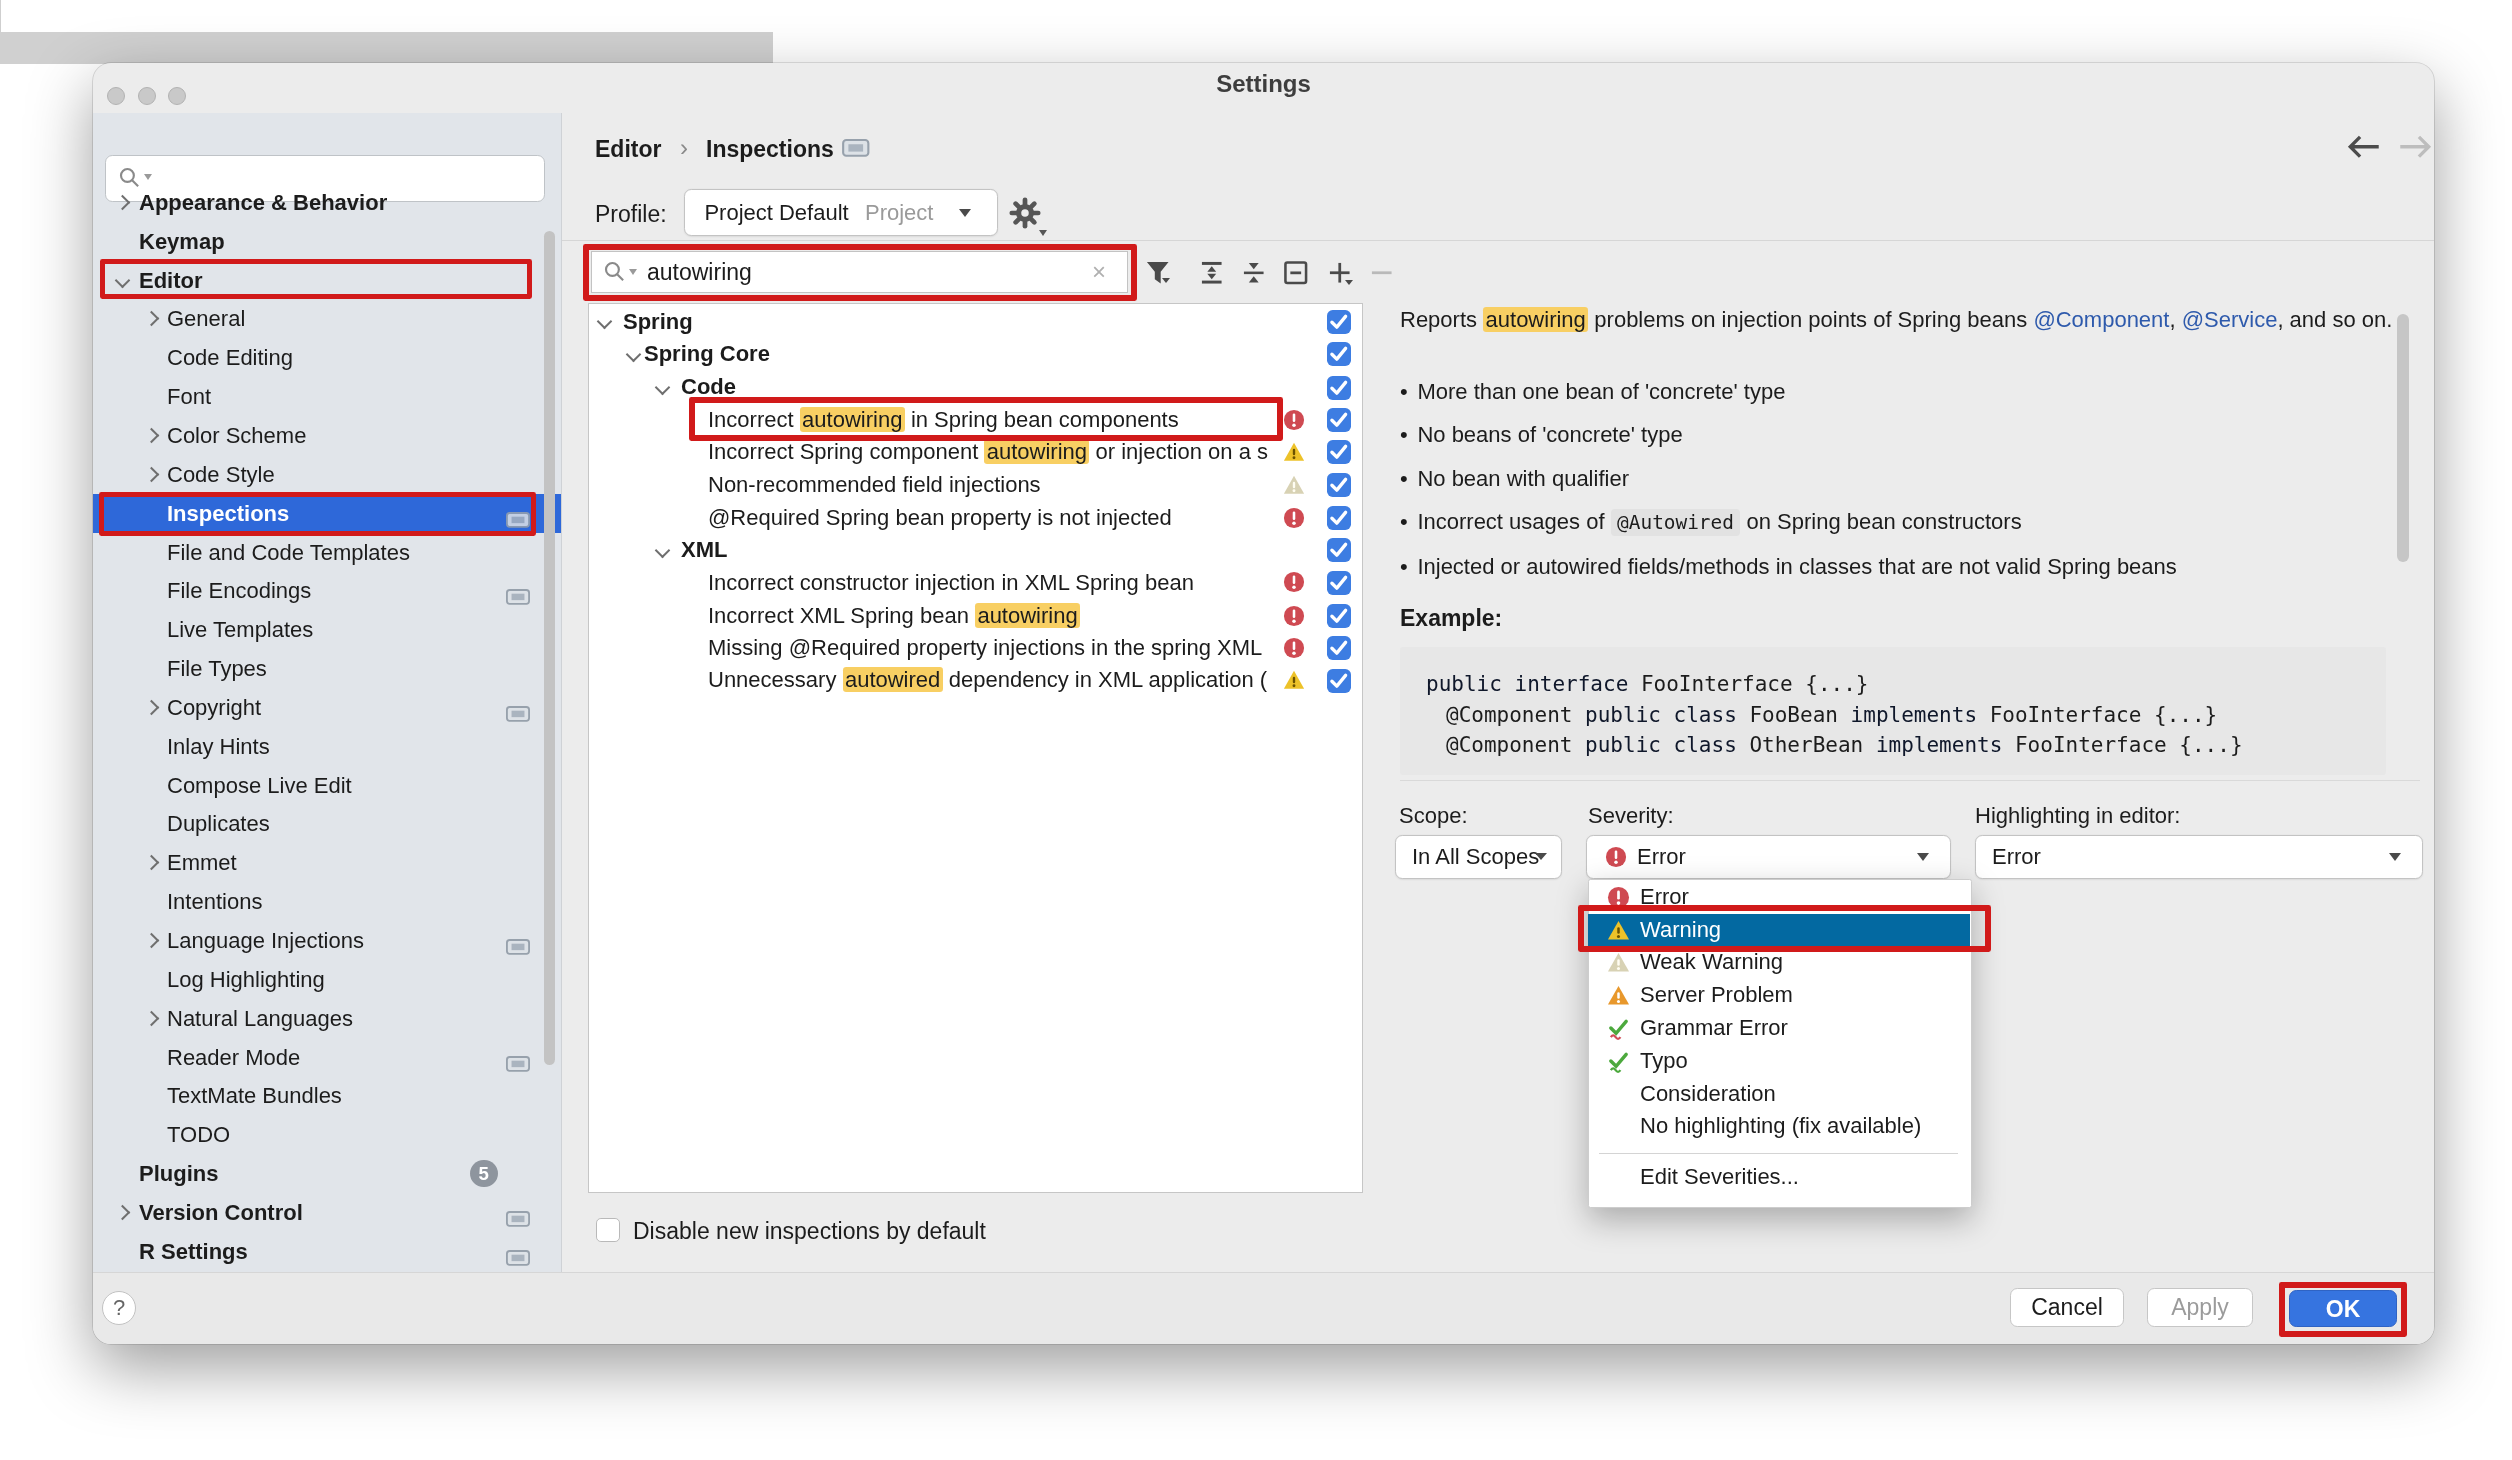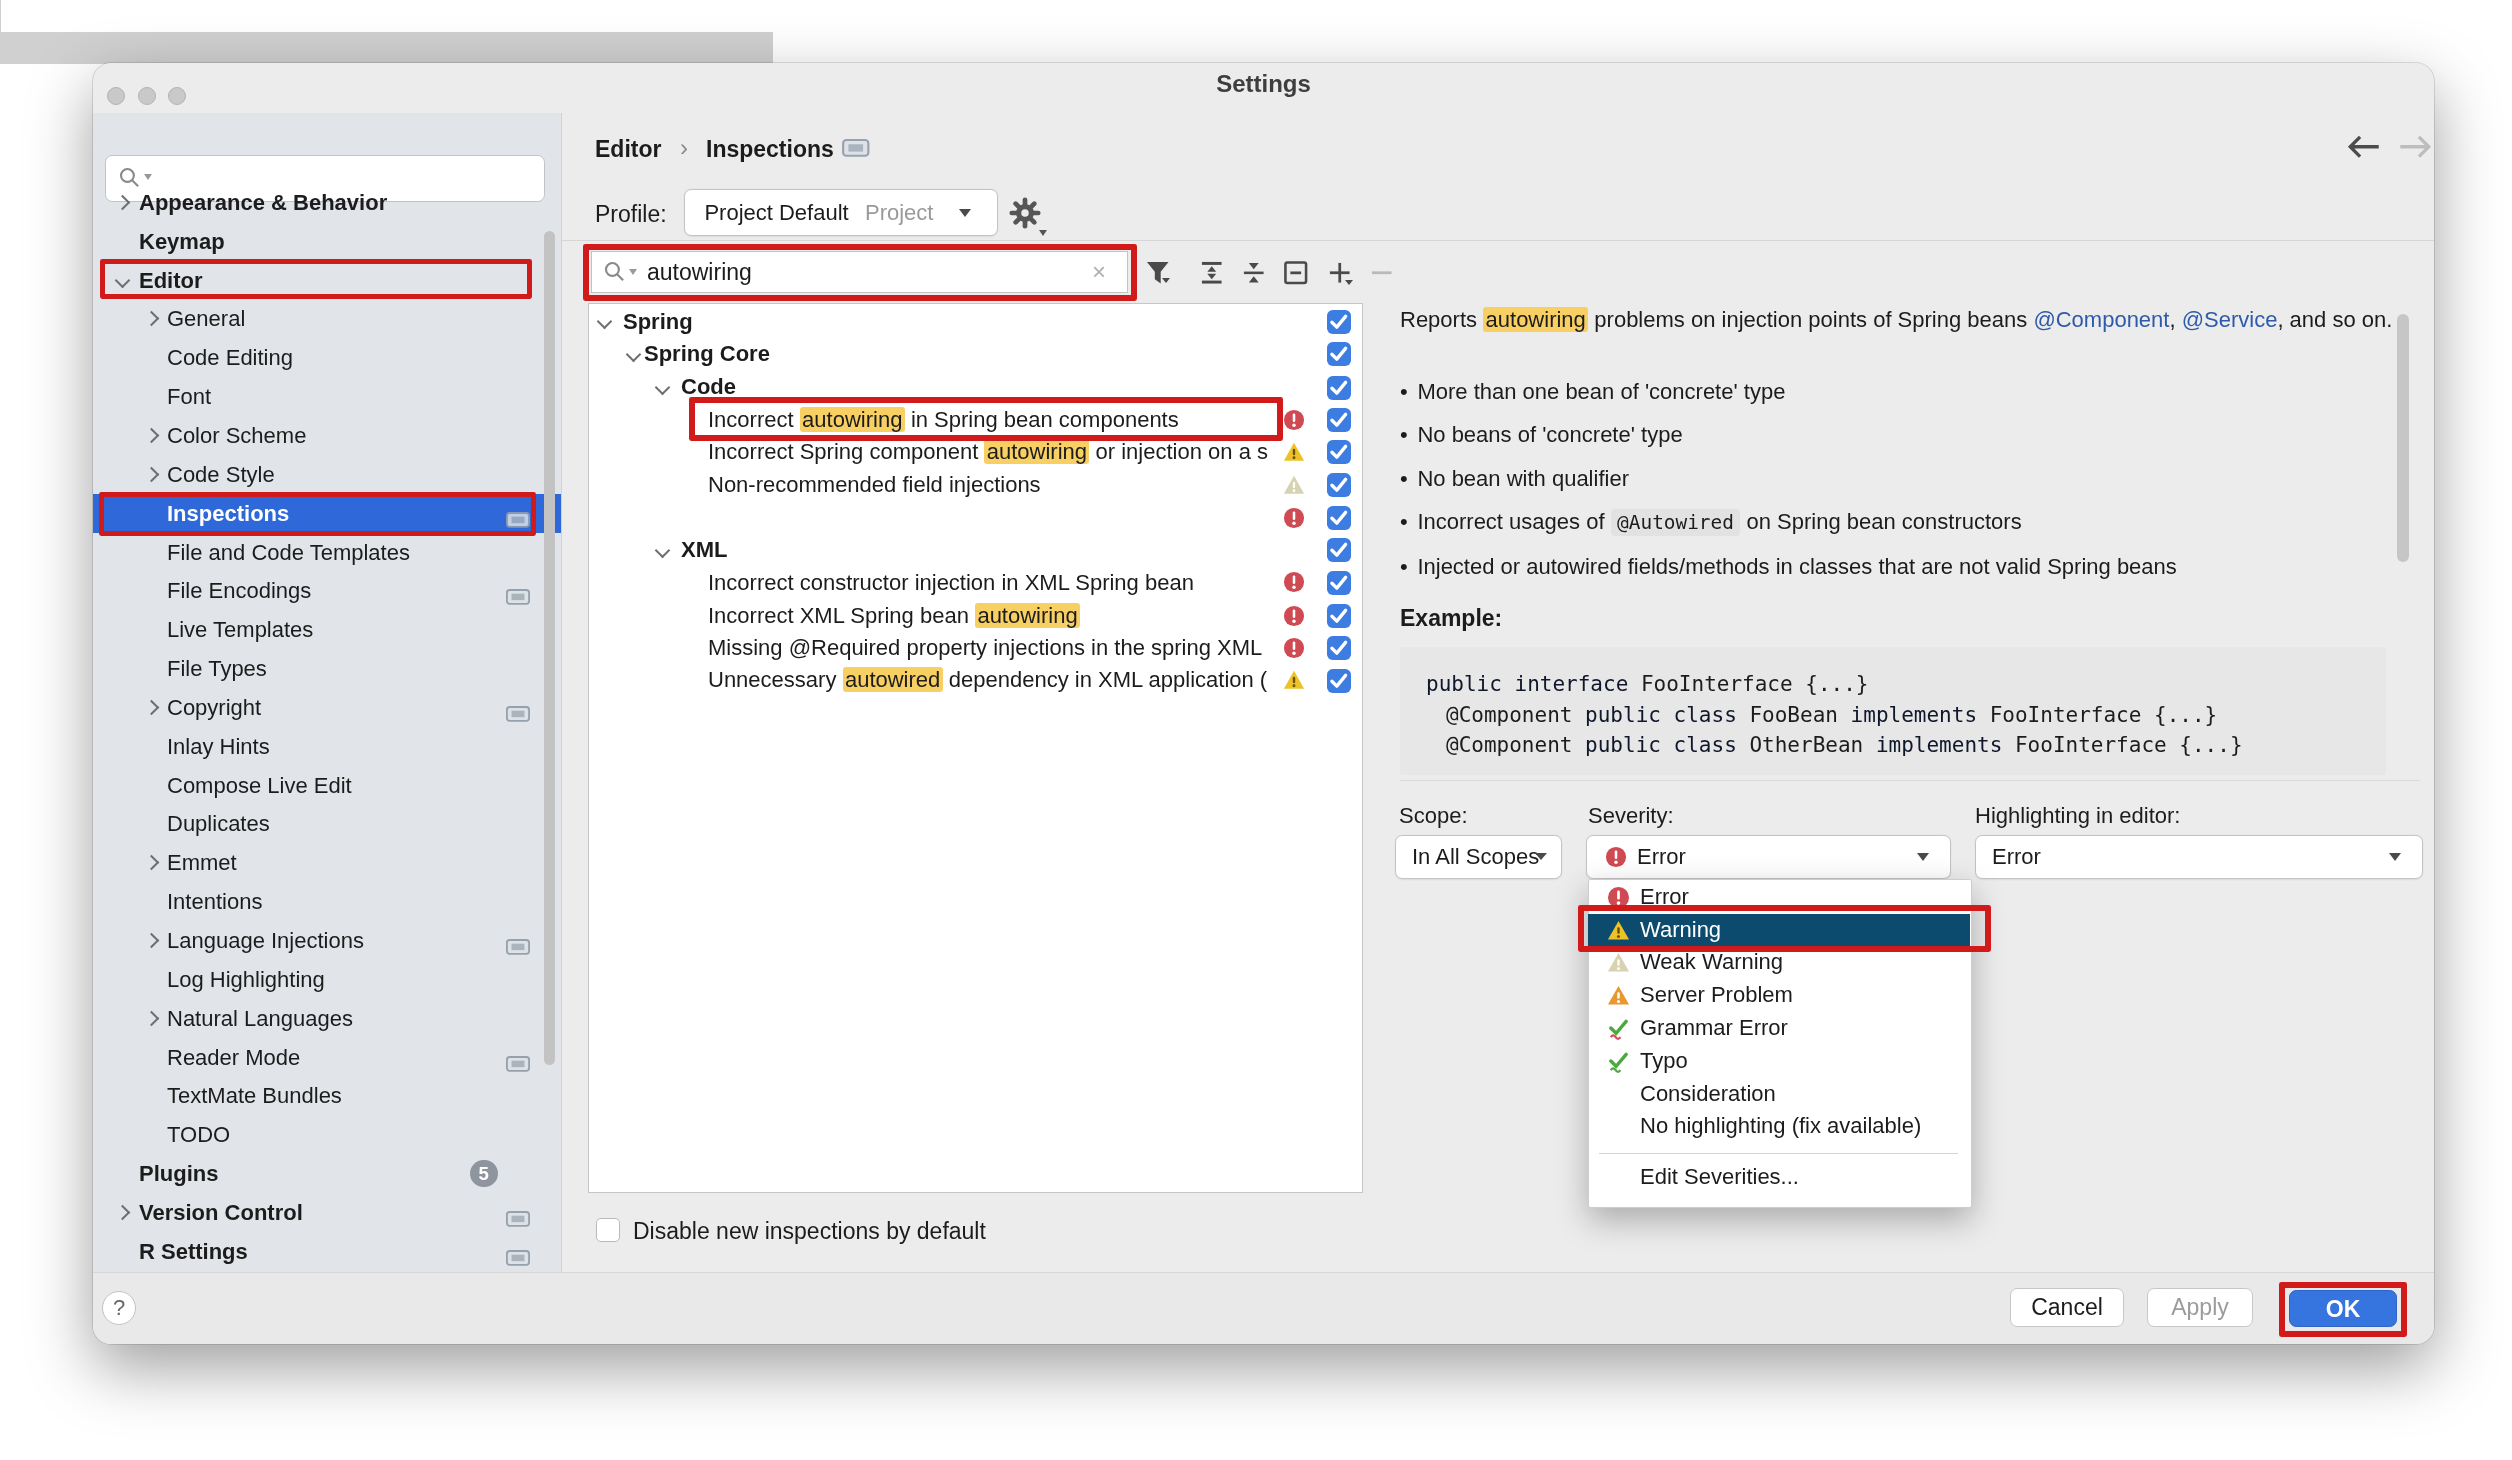--- a/index.html
+++ b/index.html
@@ -32,21 +32,21 @@
   .kw{color:#0f172a;}
   #treepanel{left:588px;top:303px;width:775px;height:890px;background:#fff;border:1.2px solid #c6c6c6;box-sizing:border-box;}
   .trow{position:absolute;height:32px;font-size:22px;line-height:32px;white-space:nowrap;}
   .cbx{position:absolute;width:23.5px;height:23.5px;background:#3d7de2;border-radius:5.7px;}
   .sevicon{position:absolute;width:22px;height:22px;}
   .annot{position:absolute;border:6.5px solid #d11a1a;box-sizing:border-box;border-radius:2.4px;pointer-events:none;}
   .btn{position:absolute;height:39px;background:#fff;border:1.2px solid #c6c6c6;border-radius:7.3px;
        font-size:23px;text-align:center;line-height:37px;box-sizing:border-box;}
   .menu{position:absolute;background:#fff;border:0.8px solid #cdcdcd;box-shadow:0 11.3px 32px rgba(0,0,0,.28);border-radius:2.4px;}
   .mitem{position:absolute;left:0;width:100%;height:32px;font-size:22px;line-height:32px;}
-  .mitem.sel{background:#0c4a6e;color:#fff;}
+  .mitem.sel{background:#0369a1;color:#fff;}
   .scrollthumb{position:absolute;background:#c3c3c3;border-radius:6.5px;}
   .desc{font-size:22px;color:#1c1c1c;}
   .seclabel{position:absolute;font-size:22px;color:#1c1c1c;}
   .toolicon{position:absolute;width:26px;height:26px;}
 </style>
 </head>
 <body>
 
 <div id="window" class="abs"></div>
 
@@ -304,20 +304,21 @@
       </svg></div>
     <div class="trow" style="left: 708px; top: 469px; max-width: 571px; overflow: hidden;"><span>Non-recommended field injections</span></div>
     <div class="sevicon" style="left: 1283px; top: 474px;"><svg width="22" height="22" viewBox="0 0 24 24">
         <path d="M12 2 L23 21.5 H1 Z" fill="#d8d2b4"></path>
         <rect x="10.7" y="8.5" width="2.6" height="7" rx="1.3" fill="#fffdf2"></rect>
         <circle cx="12" cy="18.3" r="1.6" fill="#fffdf2"></circle>
       </svg></div>
     <div class="cbx" style="left: 1327px; top: 473px;"><svg width="23.5" height="23.5" viewBox="0 0 24 24">
         <path d="M5 12.5 L10 17.5 L19 6.5" stroke="#fff" stroke-width="3.4" fill="none" stroke-linecap="round" stroke-linejoin="round"></path>
       </svg></div>
+    <div class="trow" style="left: 708px; top: 502px; max-width: 571px; overflow: hidden;"><span>@Required Spring bean property is not injected</span></div>
     <div class="sevicon" style="left: 1283px; top: 507px;"><svg width="22" height="22" viewBox="0 0 24 24">
         <circle cx="12" cy="12" r="11" fill="#cf4a52"></circle>
         <rect x="10.6" y="4.8" width="2.8" height="9.4" rx="1.4" fill="#fff"></rect>
         <circle cx="12" cy="17.8" r="1.9" fill="#fff"></circle>
       </svg></div>
     <div class="cbx" style="left: 1327px; top: 506px;"><svg width="23.5" height="23.5" viewBox="0 0 24 24">
         <path d="M5 12.5 L10 17.5 L19 6.5" stroke="#fff" stroke-width="3.4" fill="none" stroke-linecap="round" stroke-linejoin="round"></path>
       </svg></div>
     <div class="trow" style="left: 681px; top: 534px; max-width: 597px; overflow: hidden; font-weight: bold;"><span>XML</span></div>
     <span class="chv down" style="position: absolute; left: 657px; top: 545px;"></span>

